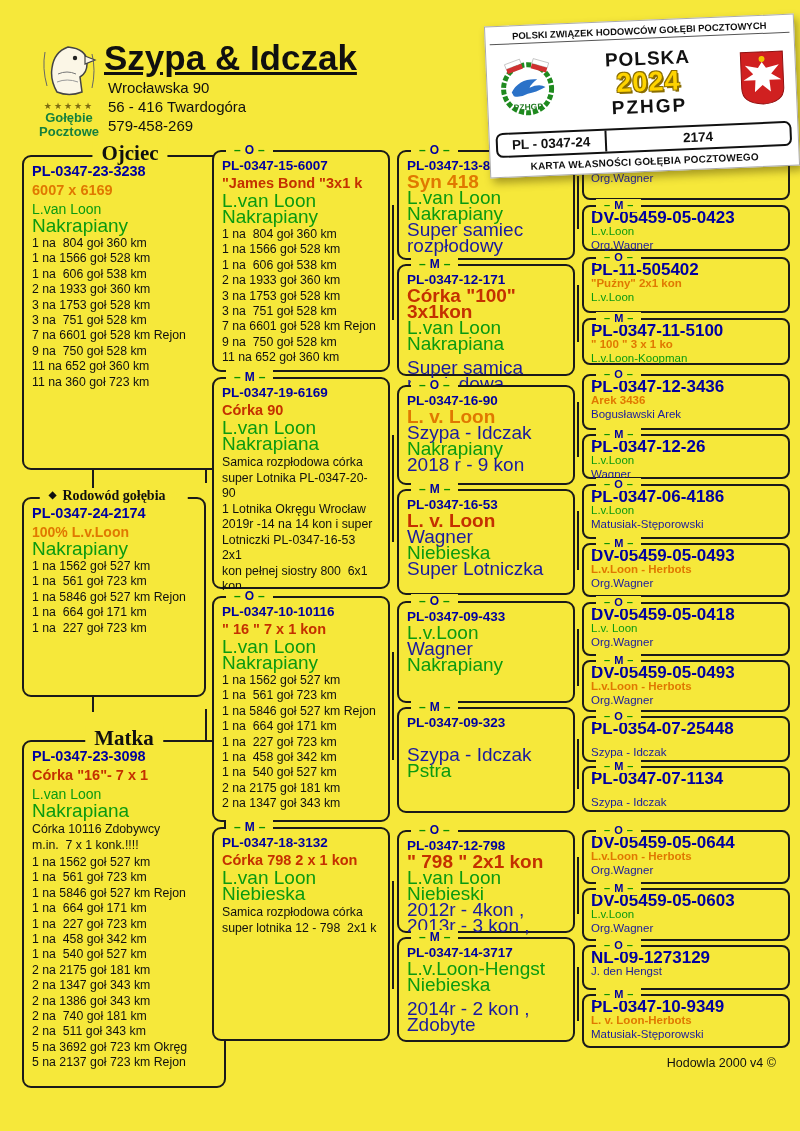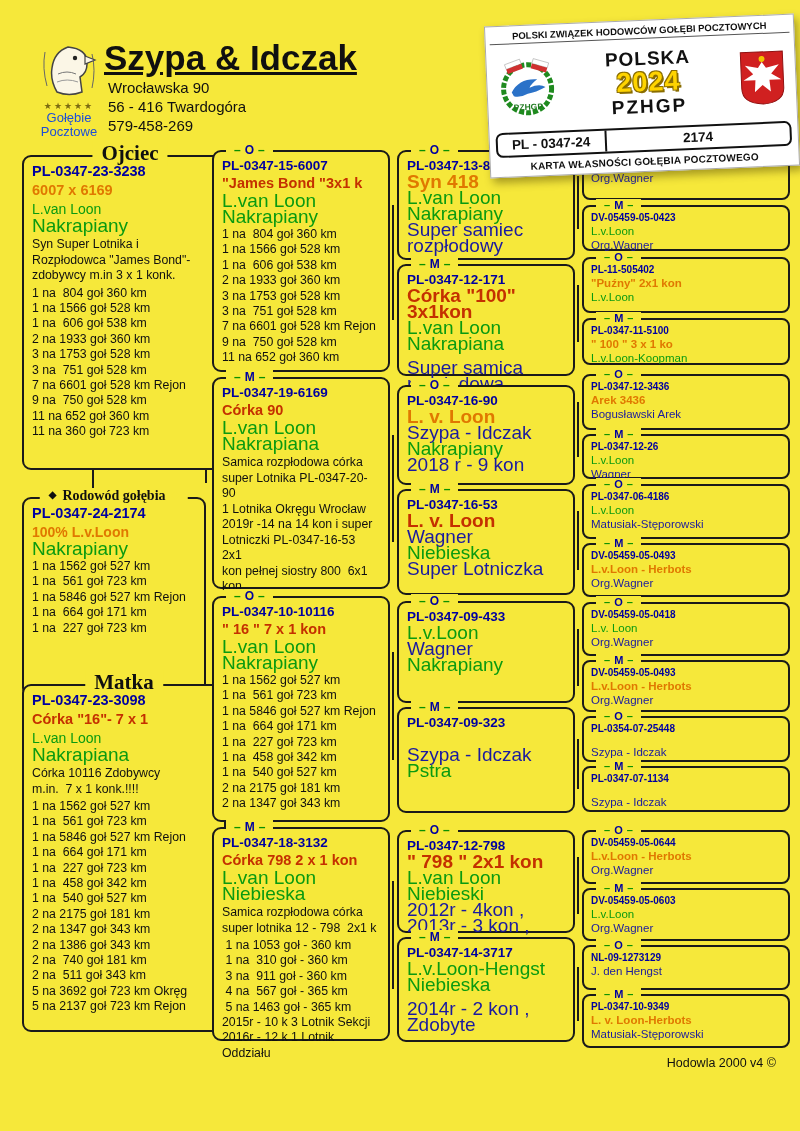--- a/index.html
+++ b/index.html
@@ -1,39 +1,39 @@
 <!DOCTYPE html>
 <html><head>
 <meta charset="utf-8">
 <style>
   html,body{margin:0;padding:0;background:#e8e8e8}
   .page{position:relative;width:800px;height:1131px;background:#f6e83a;font-family:"Liberation Sans",sans-serif;overflow:hidden;color:#101010}
 
   
   .brand{position:absolute;left:36px;top:44px;width:66px;text-align:center}
   .stars{font-size:9px;letter-spacing:2px;color:#7a6a10;margin-top:1px}
-  .brand-t{font-size:13px;font-weight:normal;color:#1d4ed8;line-height:14px}
+  .brand-t{font-size:13px;font-weight:bold;color:#15803d;line-height:14px}
   .btitle{position:absolute;left:104px;top:38px;font-size:35px;font-weight:bold;text-decoration:underline}
   .addr-wrap{position:absolute;left:108px;top:78px;font-size:15px;line-height:19px}
 
   
   .box{position:absolute;border:2px solid #1a1a1a;border-radius:9px;background:#f6e83a;padding:5px 8px 3px;box-sizing:border-box;z-index:1}
   .box.sm{padding:3px 7px 2px;border-radius:8px}
   .tab{position:absolute;top:-9px;left:12px;background:#f6e83a;padding:0 8px;font-weight:bold;font-size:12px;color:#0000a0;line-height:15px}
   .tab::before{content:"–";color:#0a9000;margin-right:4px}
   .tab::after{content:"–";color:#0a9000;margin-left:4px}
   .tab.s{font-size:11px;top:-8px;line-height:13px}
   .ttl{position:absolute;top:-16px;left:50%;transform:translateX(-50%);background:#f6e83a;padding:0 9px;font-family:"Liberation Serif",serif;font-weight:bold;font-size:21px;white-space:nowrap}
   .ttl.smt{font-size:14px;top:-11px}
   .ttl.smt::before{content:"◆";font-size:10px;margin-right:6px;vertical-align:2px}
   .ttl.smt::after{content:"◆";font-size:10px;margin-left:6px;vertical-align:2px;color:#f6e83a}
 
   .ring{color:#0000a0;font-weight:bold;font-size:13.5px;line-height:17px}
   .rg-lg{font-size:14.5px;line-height:19px}
-  .rg-sm{font-size:10px;line-height:15px}
+  .rg-sm{font-size:17px;line-height:15px}
   .red{color:#c43000;font-weight:bold}
   .orange{color:#e07800;font-weight:bold}
   .green{color:#0a9a10}
   .navy{color:#1a1aa0}
   .b{font-weight:bold}
   .nm{font-size:14.5px;line-height:19px}
   .lg{font-size:14px;line-height:18px}
   .ln{font-size:19px;line-height:16px}
   .ln-sm{font-size:11.5px;line-height:13.5px}
   .pre{white-space:pre-wrap}
@@ -100,23 +100,20 @@
   <div class="vl" style="left:577px;top:967px;height:54px"></div>
   <div class="vl" style="left:92px;top:470px;height:27px"></div>
   <div class="vl" style="left:92px;top:697px;height:15px"></div>
 
   <div class="box" style="left:22px;top:155px;width:216px;height:315px">
     <span class="ttl">Ojciec</span>
     <div class="ring rg-lg">PL-0347-23-3238</div>
     <div class="nm orange">6007 x 6169</div>
     <div class="lg green">L.van Loon</div>
     <div class="ln green">Nakrapiany</div>
-    <div class="desc pre">Syn Super Lotnika i
-Rozpłodowca "James Bond"-
-zdobywcy m.in 3 x 1 konk.</div>
     <div class="res pre">1 na  804 goł 360 km
 1 na 1566 goł 528 km
 1 na  606 goł 538 km
 2 na 1933 goł 360 km
 3 na 1753 goł 528 km
 3 na  751 goł 528 km
 7 na 6601 goł 528 km Rejon
 9 na  750 goł 528 km
 11 na 652 goł 360 km
 11 na 360 goł 723 km</div>
@@ -127,21 +124,21 @@
     <div class="ring rg-lg">PL-0347-24-2174</div>
     <div class="lg orange">100% L.v.Loon</div>
     <div class="ln green">Nakrapiany</div>
     <div class="res pre">1 na 1562 goł 527 km
 1 na  561 goł 723 km
 1 na 5846 goł 527 km Rejon
 1 na  664 goł 171 km
 1 na  227 goł 723 km</div>
   </div>
 
-  <div class="box" style="left:22px;top:684px;width:204px;height:348px">
+  <div class="box" style="left:22px;top:740px;width:204px;height:348px">
     <span class="ttl">Matka</span>
     <div class="ring rg-lg">PL-0347-23-3098</div>
     <div class="nm red">Córka "16"- 7 x 1</div>
     <div class="lg green">L.van Loon</div>
     <div class="ln green">Nakrapiana</div>
     <div class="desc pre">Córka 10116 Zdobywcy
 m.in.  7 x 1 konk.!!!!</div>
     <div class="res pre">1 na 1562 goł 527 km
 1 na  561 goł 723 km
 1 na 5846 goł 527 km Rejon
@@ -208,27 +205,20 @@
   </div>
 
   <div class="box" style="left:212px;top:827px;width:178px;height:214px">
     <span class="tab">M</span>
     <div class="ring">PL-0347-18-3132</div>
     <div class="nm red">Córka 798  2 x 1 kon</div>
     <div class="ln green">L.van Loon</div>
     <div class="ln green">Niebieska</div>
     <div class="desc pre">Samica rozpłodowa córka
 super lotnika 12 - 798  2x1 k</div>
-    <div class="res pre"> 1 na 1053 goł - 360 km
- 1 na  310 goł - 360 km
- 3 na  911 goł - 360 km
- 4 na  567 goł - 365 km
- 5 na 1463 goł - 365 km
-2015r - 10 k 3 Lotnik Sekcji
-2016r - 12 k 1 Lotnik Oddziału</div>
   </div>
 
   <div class="box" style="left:397px;top:150px;width:178px;height:110px">
     <span class="tab">O</span>
     <div class="ring">PL-0347-13-8</div>
     <div class="ln orange">Syn 418</div>
     <div class="ln green">L.van Loon</div>
     <div class="ln green">Nakrapiany</div>
     <div class="ln navy">Super samiec rozpłodowy</div>
   </div>

